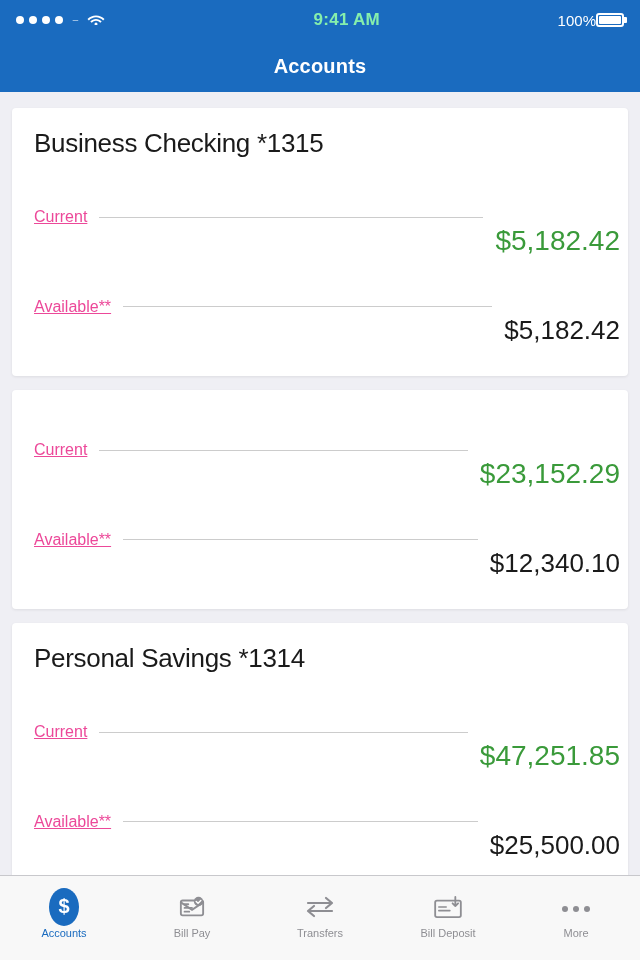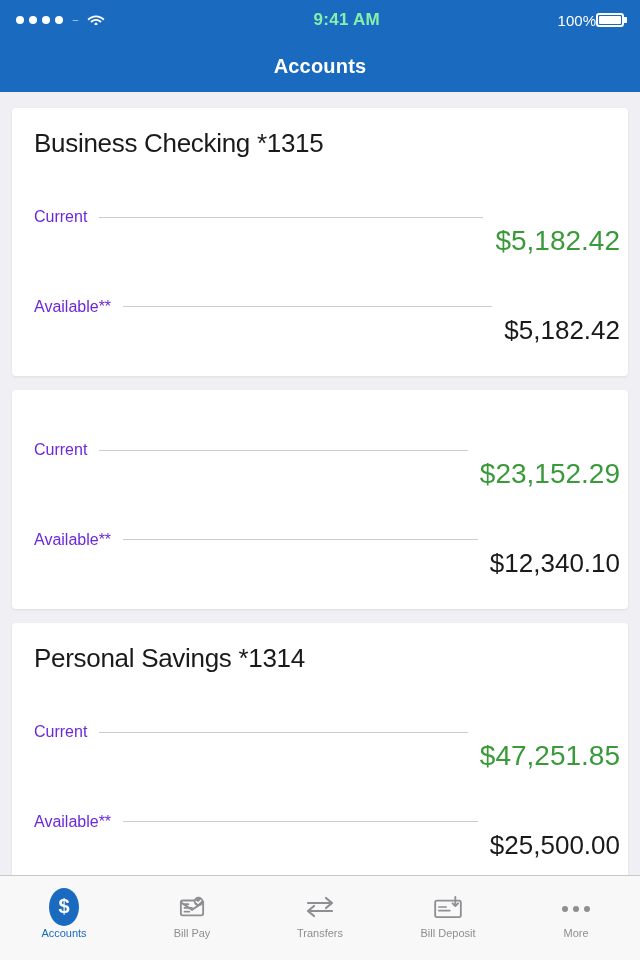--- a/index.html
+++ b/index.html
@@ -84,22 +84,23 @@
       letter-spacing: -0.3px;
     }
     .balance-row {
       display: flex;
       align-items: center;
       justify-content: space-between;
       margin-bottom: 10px;
     }
     .balance-label {
       font-size: 16px;
-      color: #6d28d9;
+      color: #ec4899;
       font-weight: 400;
+      text-decoration: underline;
     }
     .balance-line {
       flex: 1;
       height: 1px;
       background: #ccc;
       margin: 0 12px;
     }
     .balance-amount {
       font-size: 26px;
       font-weight: 400;

